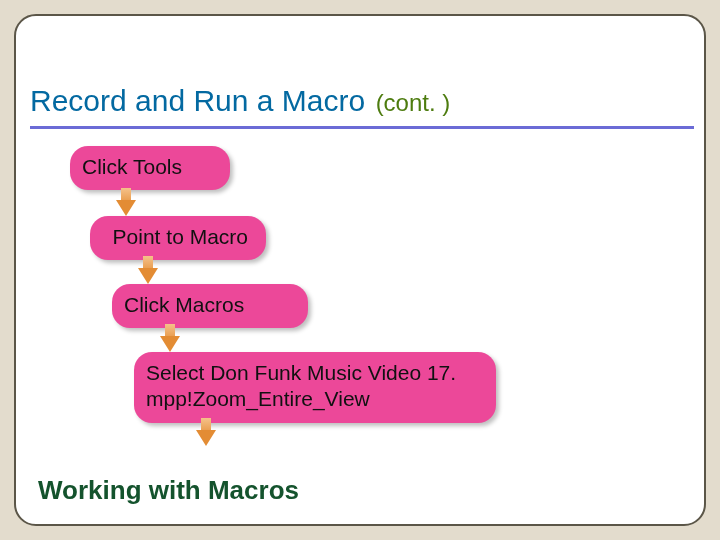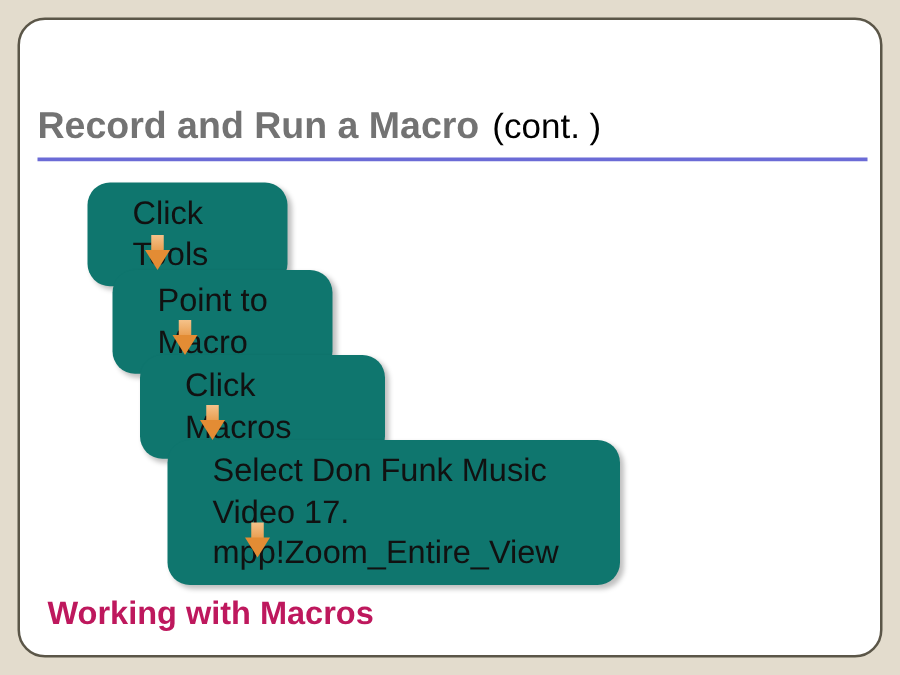--- a/index.html
+++ b/index.html
@@ -21,52 +21,52 @@
     overflow: hidden;
   }
   .title-row {
     position: absolute;
     left: 14px;
     top: 68px;
     right: 14px;
   }
   .title-main {
     font-size: 30px;
-    font-weight: bold;
-    color: #737373;
+    font-weight: normal;
+    color: #0369a1;
     display: inline;
     margin-top: 32px;
   }
   .title-cont {
-    font-size: 28px;
+    font-size: 24px;
     font-weight: normal;
-    color: #000000;
+    color: #4d7c0f;
     display: inline;
     margin-left: 6px;
   }
   .title-underline {
     position: absolute;
     left: 14px;
     top: 110px;
     width: 664px;
     height: 3px;
     background: #6b6bd6;
   }
   .step {
     position: absolute;
-    background: #0f766e;
+    background: #ec4899;
     border-radius: 18px;
     box-shadow: 3px 3px 4px rgba(0,0,0,0.25);
     color: #111;
-    font-size: 26px;
-    padding: 8px 18px 10px 36px;
+    font-size: 21px;
+    padding: 8px 18px 10px 12px;
     line-height: 1.25;
   }
   .s1 { left: 54px;  top: 130px; width: 160px; }
-  .s2 { left: 74px;  top: 200px; width: 176px; }
+  .s2 { left: 74px;  top: 200px; width: 176px; text-align: right; }
   .s3 { left: 96px;  top: 268px; width: 196px; }
   .s4 { left: 118px; top: 336px; width: 362px; }
   .s5 { left: 148px; top: 430px; width: 150px; }
   .arrow {
     position: absolute;
     width: 20px;
     height: 30px;
   }
   .arrow .stem {
     position: absolute;
@@ -85,21 +85,21 @@
   .a1 { left: 100px; top: 172px; }
   .a2 { left: 122px; top: 240px; }
   .a3 { left: 144px; top: 308px; }
   .a4 { left: 180px; top: 402px; }
   .footer {
     position: absolute;
     left: 22px;
     bottom: 18px;
     font-size: 26px;
     font-weight: bold;
-    color: #be185d;
+    color: #14532d;
     text-align: right;
   }
 </style>
 </head>
 <body>
 
 <div class="slide">
 
   <div class="title-row">
     <span class="title-main">Record and Run a Macro</span>

